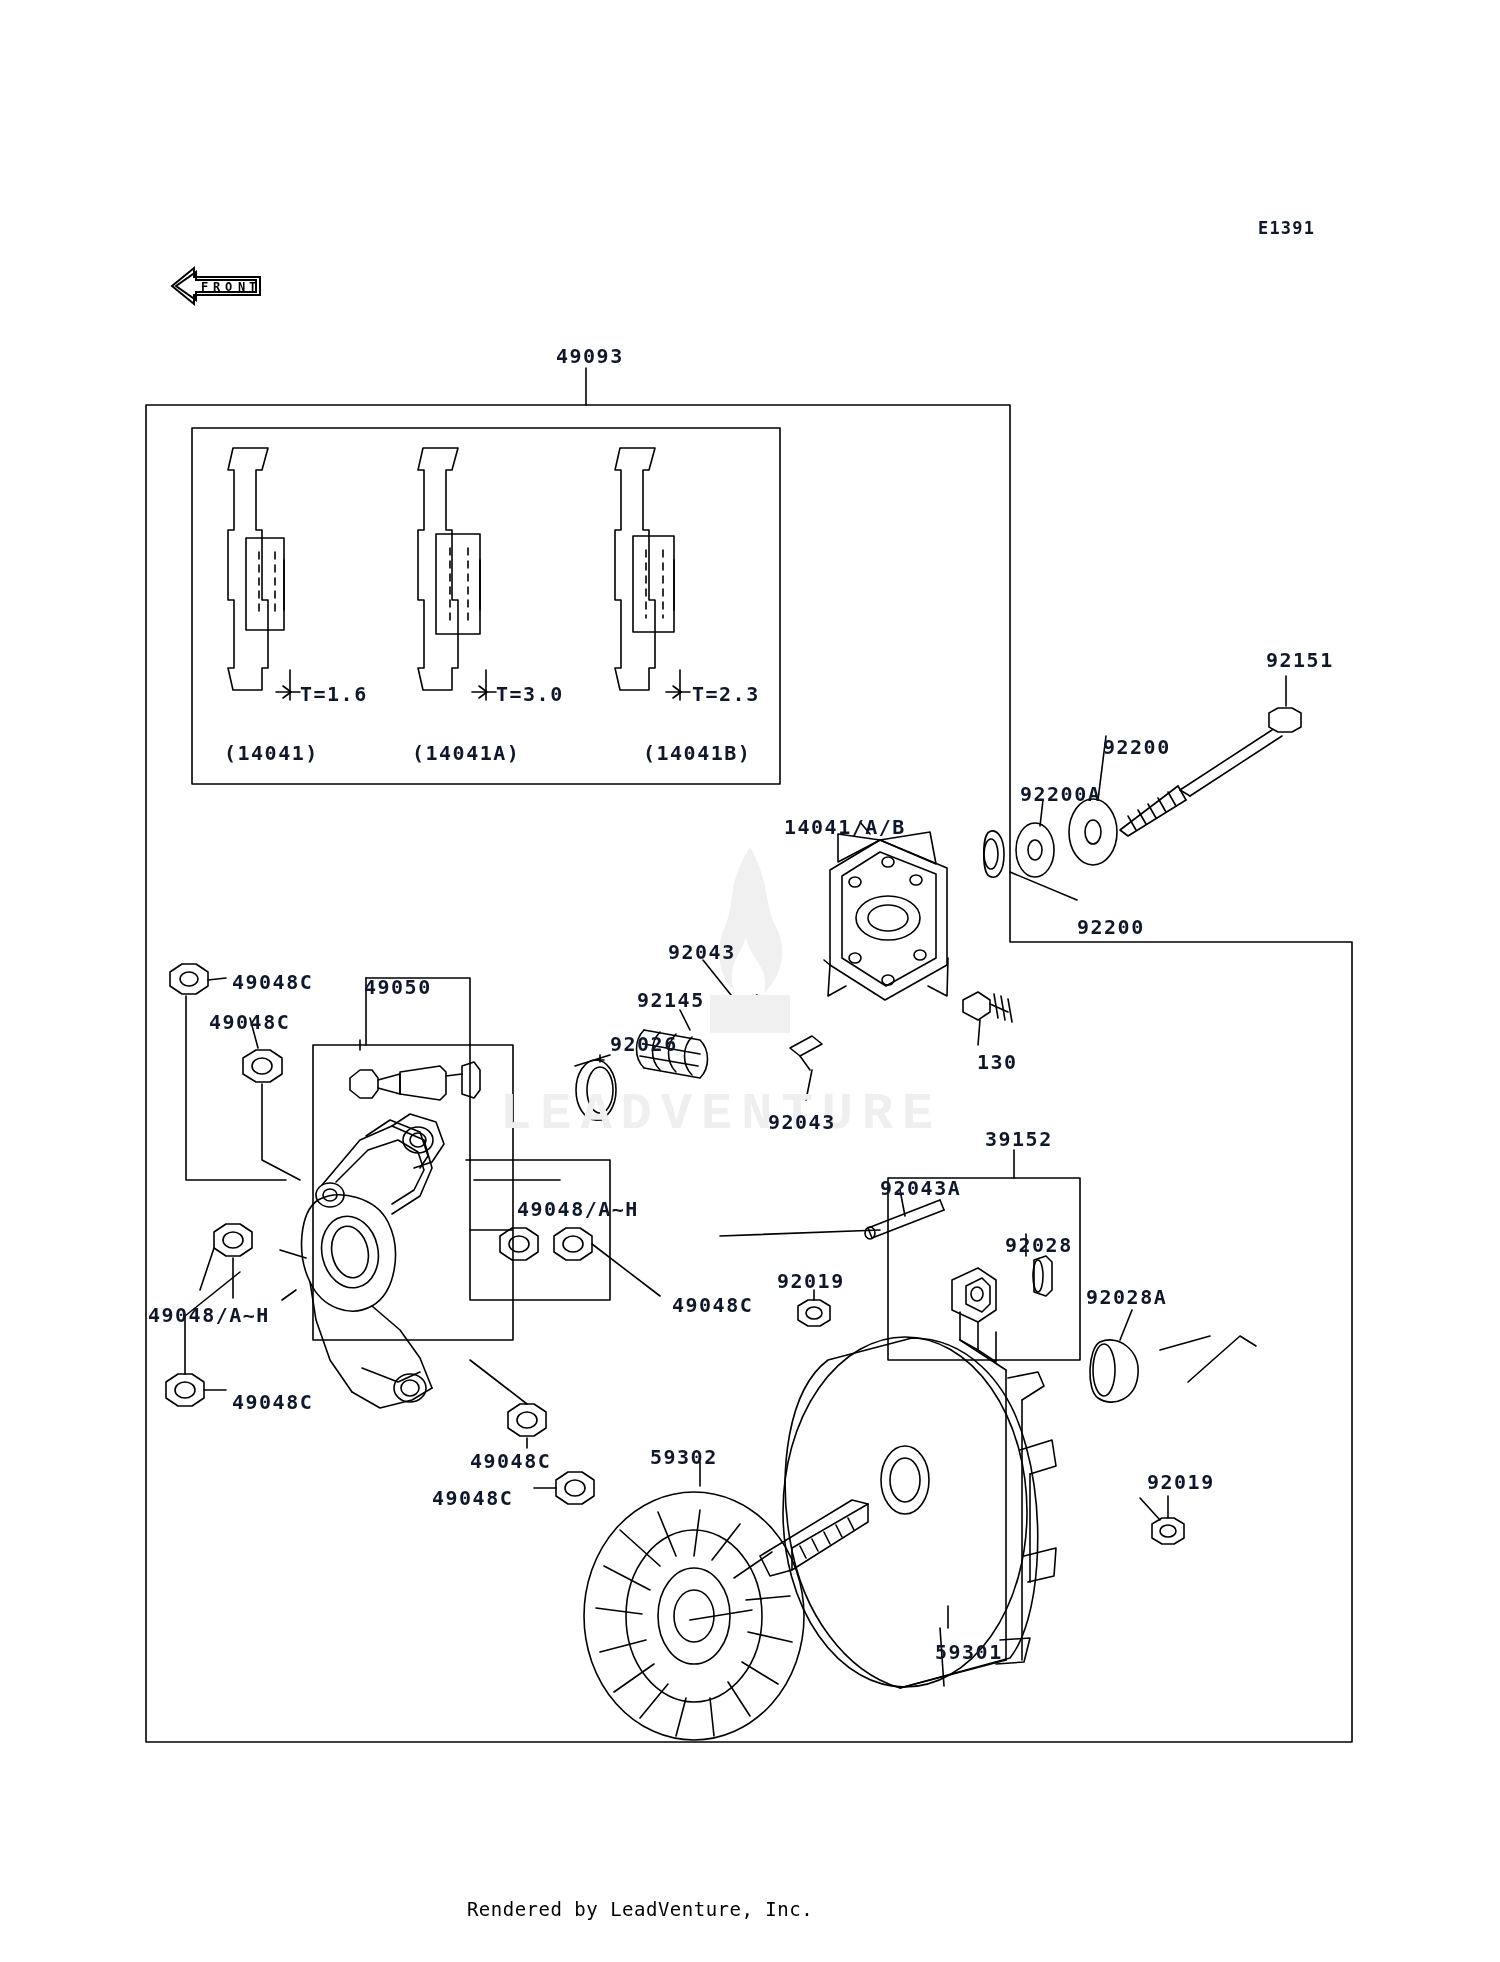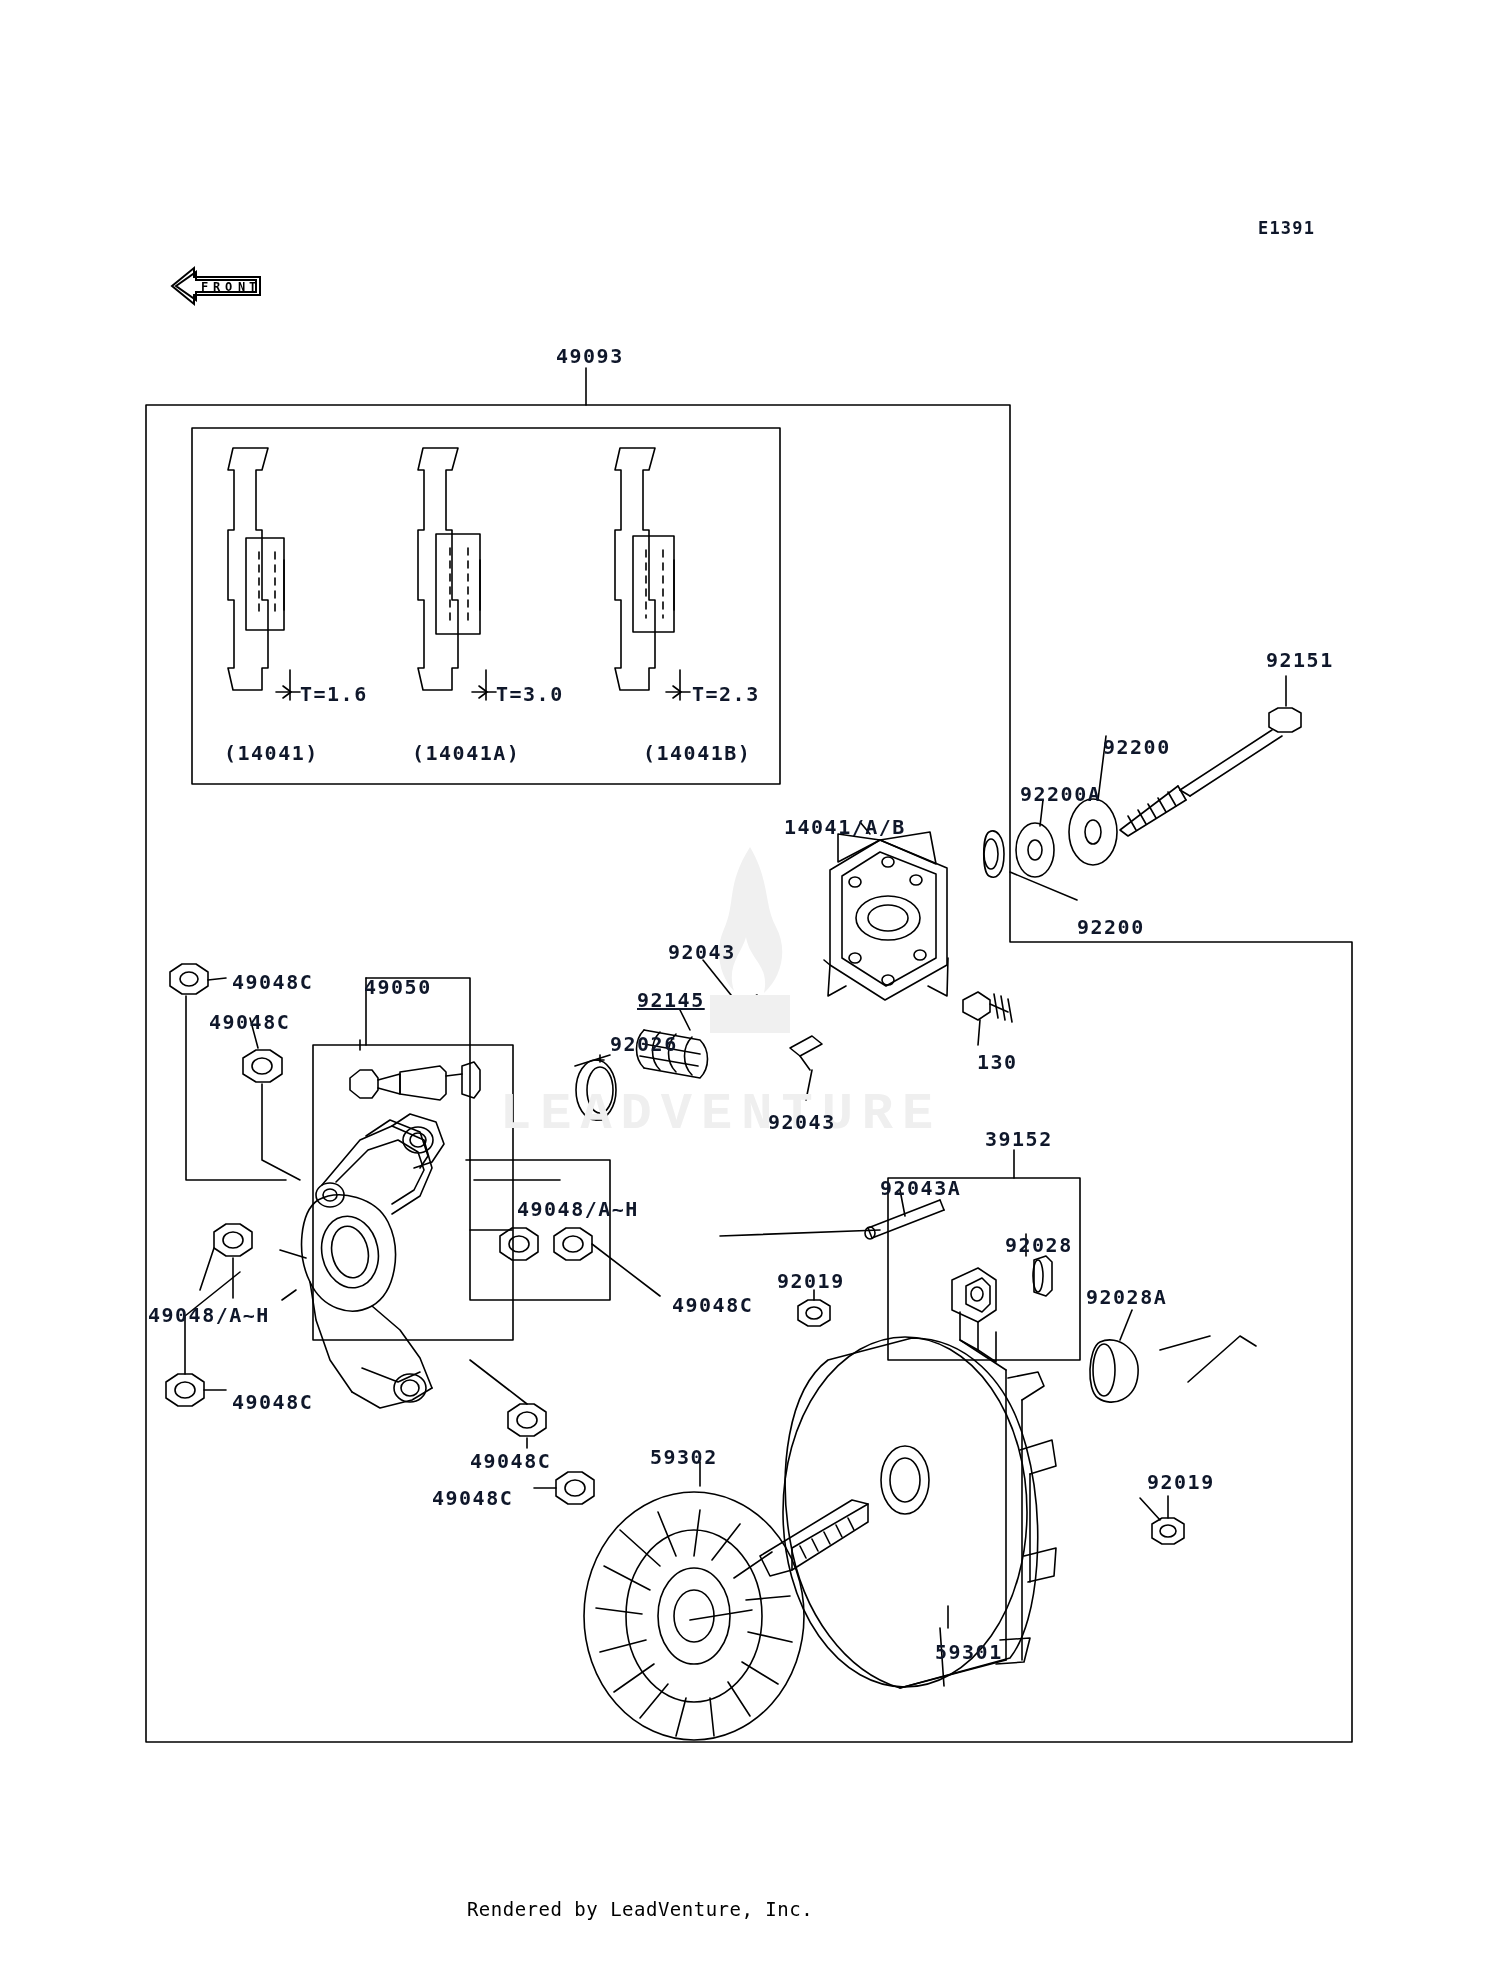--- a/index.html
+++ b/index.html
@@ -451,21 +451,21 @@
       <div class="lbl" style="left: 556px; top: 344px;">49093</div>
       <div class="lbl" style="left: 1266px; top: 648px;">92151</div>
       <div class="lbl" style="left: 1103px; top: 735px;">92200</div>
       <div class="lbl" style="left: 1020px; top: 782px;">92200A</div>
       <div class="lbl" style="left: 1077px; top: 915px;">92200</div>
       <div class="lbl" style="left: 784px; top: 815px;">14041/A/B</div>
       <div class="lbl" style="left: 668px; top: 940px;">92043</div>
       <div class="lbl" style="left: 768px; top: 1110px;">92043</div>
       <div class="lbl" style="left: 977px; top: 1050px;">130</div>
       <div class="lbl" style="left: 985px; top: 1127px;">39152</div>
-      <div class="lbl" style="left: 637px; top: 988px; text-decoration: underline;">92145</div>
+      <div class="lbl" style="left: 637px; top: 988px;">92145</div>
       <div class="lbl" style="left: 570px; top: 1032px; margin-left: 40px;">92026</div>
       <div class="lbl" style="left: 364px; top: 975px;">49050</div>
       <div class="lbl" style="left: 232px; top: 970px;">49048C</div>
       <div class="lbl" style="left: 209px; top: 1010px;">49048C</div>
       <div class="lbl" style="left: 517px; top: 1197px;">49048/A~H</div>
       <div class="lbl" style="left: 148px; top: 1303px;">49048/A~H</div>
       <div class="lbl" style="left: 672px; top: 1293px;">49048C</div>
       <div class="lbl" style="left: 232px; top: 1390px;">49048C</div>
       <div class="lbl" style="left: 470px; top: 1449px;">49048C</div>
       <div class="lbl" style="left: 432px; top: 1486px;">49048C</div>

